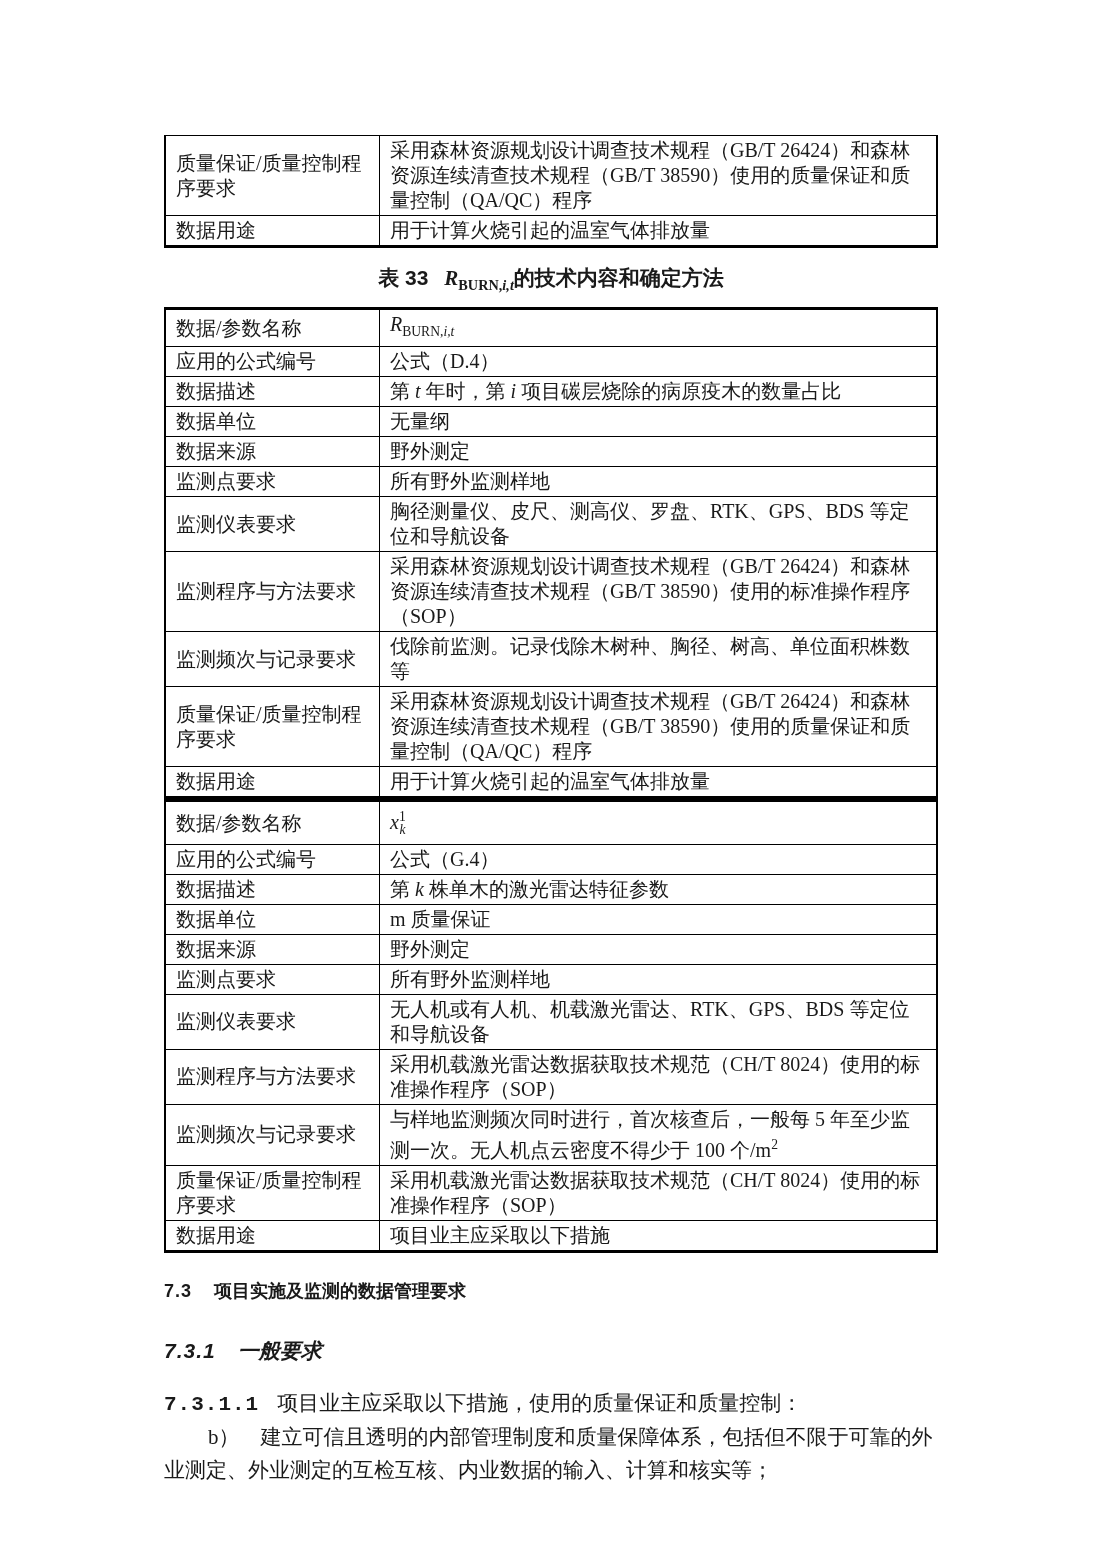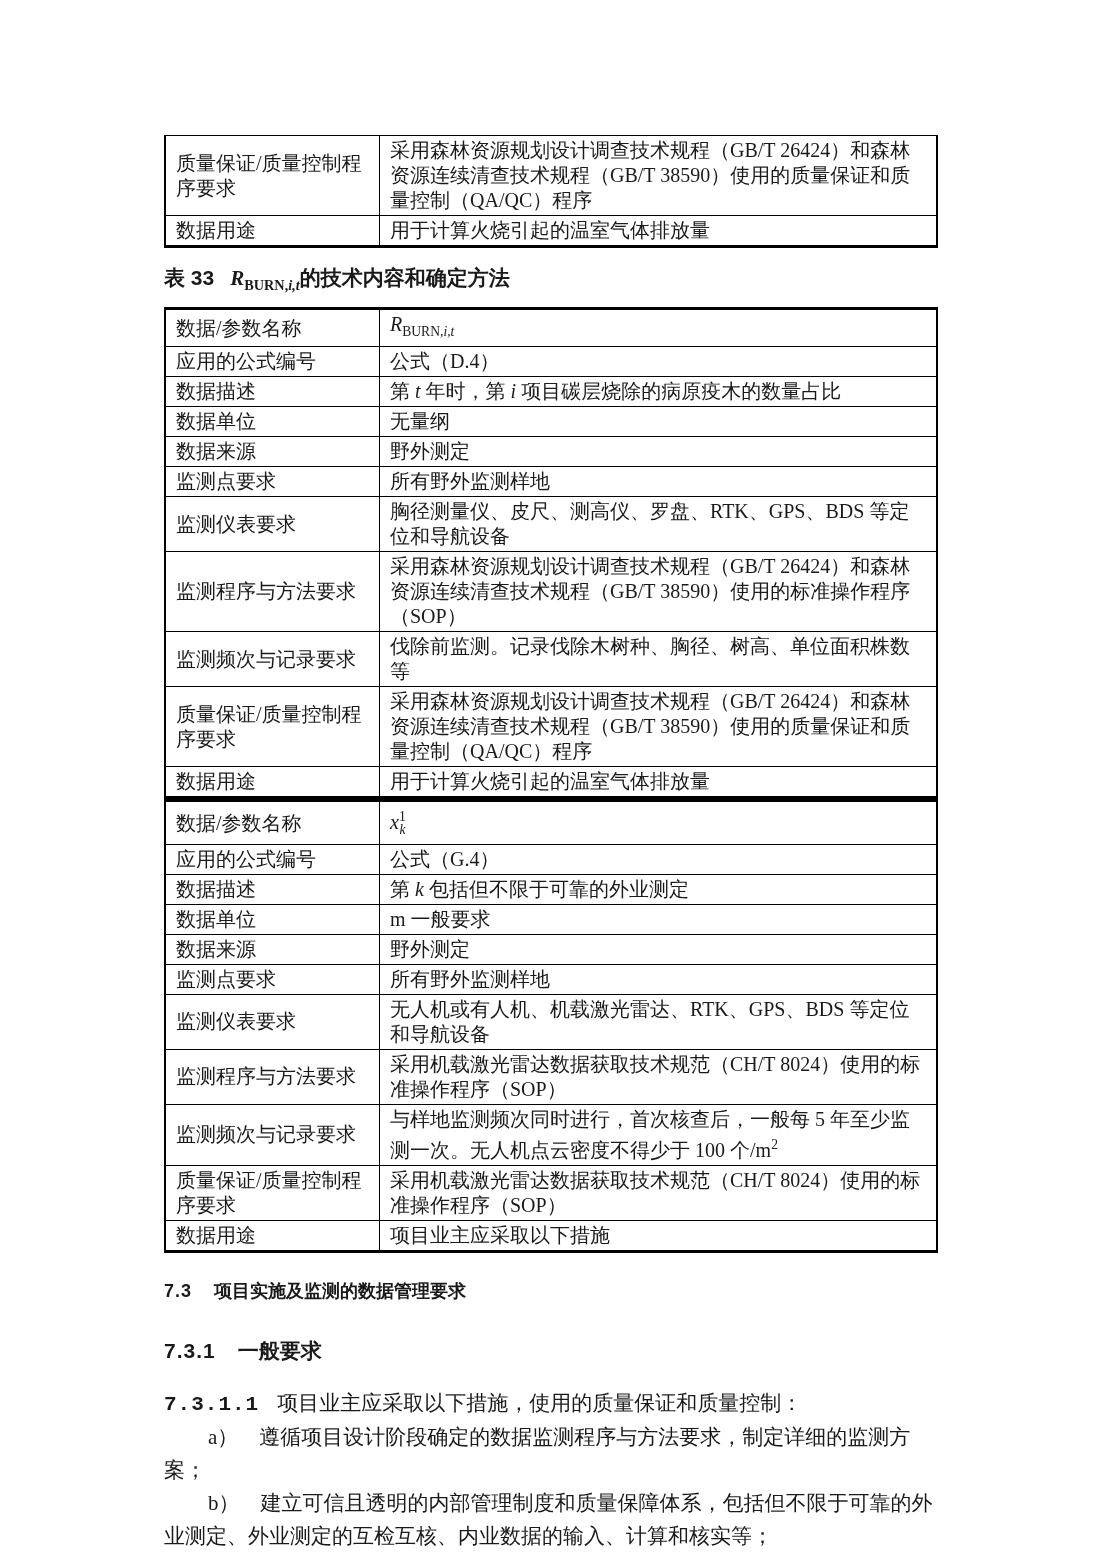--- a/index.html
+++ b/index.html
@@ -18,30 +18,30 @@
     font-weight:normal;vertical-align:middle;}
   table.tbl th{width:193px;}
   table.tbl{border-left:2px solid #000;border-right:2px solid #000;}
   table.t-full{border-top:3px solid #000;border-bottom:3px solid #000;}
   table.t-cont{border-top:1px solid #000;border-bottom:3px solid #000;}
 
   sub,sup{font-size:0.68em;}
   sup + sub{margin-left:-0.45em;}
 
   
-  .caption{text-align:left;margin:16px 0 13px 0;font-size:21px;font-weight:bold;}
+  .caption{text-align:center;margin:16px 0 13px 0;font-size:21px;font-weight:bold;}
   .cap-hei{font-family:"Liberation Sans","DejaVu Sans",sans-serif;}
   .cap-gap{margin-right:16px;}
   .cap-formula{font-family:"Liberation Serif","DejaVu Serif",serif;}
 
   
   .h2{font-family:"Liberation Sans","DejaVu Sans",sans-serif;font-weight:bold;
       font-size:18px;margin:26px 0 0 0;}
   .h3{font-family:"Liberation Sans","DejaVu Sans",sans-serif;font-weight:bold;
-      font-size:21px;margin:34px 0 0 0;}
+      font-size:21px;margin:34px 0 0 0;font-style:italic;}
   .hnum{margin-right:22px;letter-spacing:1px;}
   .para{font-size:21px;line-height:33px;margin:22px 0 0 0;}
   .pnum{font-family:Liberation Mono, monospace;font-weight:bold;
       margin-right:18px;letter-spacing:1px;}
   .item{font-size:21px;line-height:33px;margin:0;text-indent:44px;}
 </style>
 </head>
 <body>
 
 <div class="page">
@@ -119,25 +119,25 @@
         <tr>
             <th>数据/参数名称</th>
             <td><span style="font-style: italic;">x</span><sup>1</sup><sub style="font-style: italic;">k</sub></td>
           </tr>
         <tr>
             <th>应用的公式编号</th>
             <td><span>公式（G.4）</span></td>
           </tr>
         <tr>
             <th>数据描述</th>
-            <td><span>第 </span><span style="font-style: italic;">k</span><span> 包括但不限于可靠的外业测定</span></td>
+            <td><span>第 </span><span style="font-style: italic;">k</span><span> 株单木的激光雷达特征参数</span></td>
           </tr>
         <tr>
             <th>数据单位</th>
-            <td><span>m 一般要求</span></td>
+            <td><span>m 质量保证</span></td>
           </tr>
         <tr>
             <th>数据来源</th>
             <td><span>野外测定</span></td>
           </tr>
         <tr>
             <th>监测点要求</th>
             <td><span>所有野外监测样地</span></td>
           </tr>
         <tr>
@@ -162,17 +162,16 @@
           </tr>
       </tbody>
     </table>
 
     <h2 class="h2"><span class="hnum">7.3</span><span>项目实施及监测的数据管理要求</span></h2>
 
     <h3 class="h3"><span class="hnum">7.3.1</span><span>一般要求</span></h3>
 
     <p class="para"><span class="pnum">7.3.1.1</span><span>项目业主应采取以下措施，使用的质量保证和质量控制：</span></p>
 
-    <p class="item">a）　遵循项目设计阶段确定的数据监测程序与方法要求，制定详细的监测方案；</p>
     <p class="item">b）　建立可信且透明的内部管理制度和质量保障体系，包括但不限于可靠的外业测定、外业测定的互检互核、内业数据的输入、计算和核实等；</p>
 
   </div>
 </div>
 
 </body></html>

